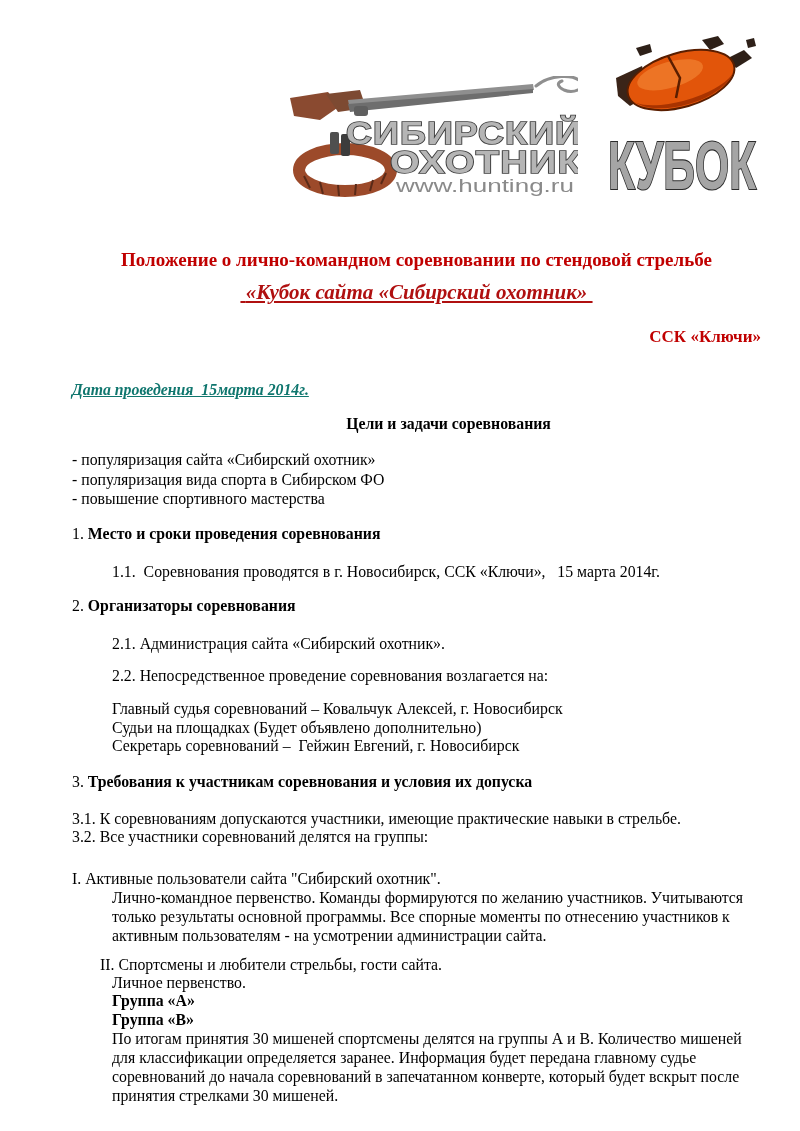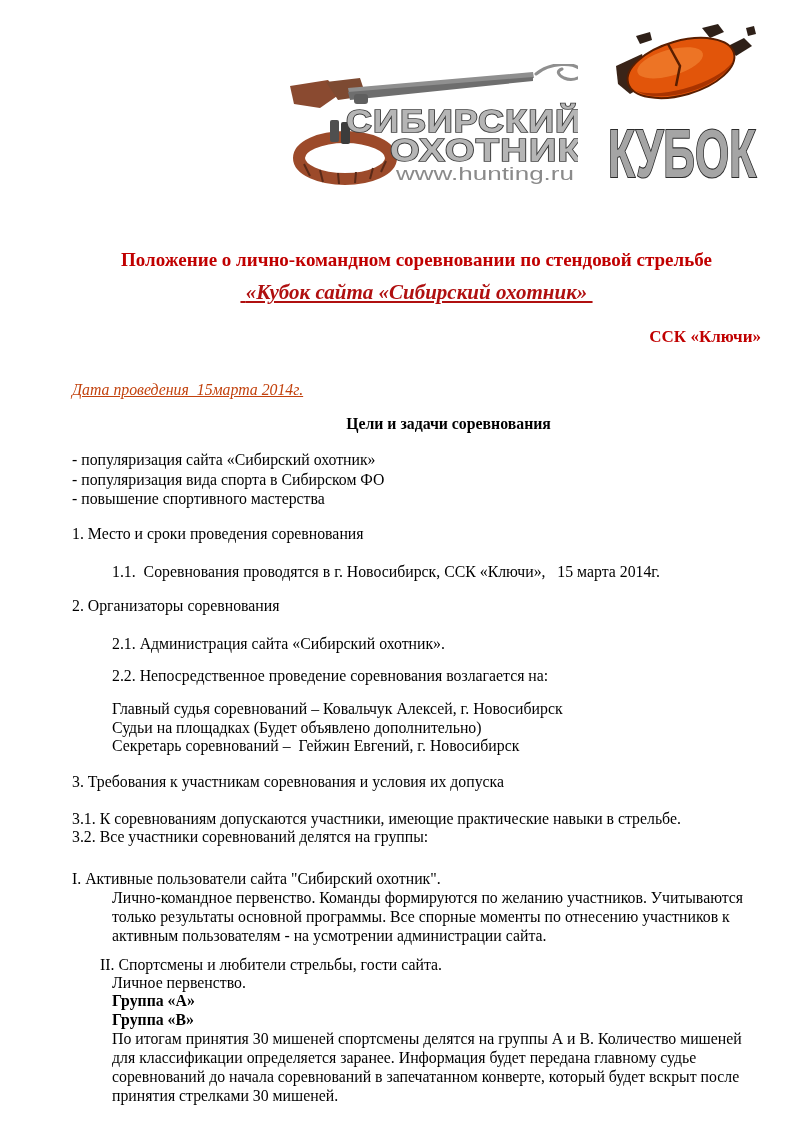--- a/index.html
+++ b/index.html
@@ -5,38 +5,38 @@
   html,body{margin:0;padding:0;background:#ffffff;}
   .page{
     position:relative;
     width:800px;height:1131px;
     background:#ffffff;
     font-family:"Liberation Serif",serif;
     color:#000;
     overflow:hidden;
   }
   
-  .logo{position:absolute;top:24px;left:288px;width:472px;height:168px;}
+  .logo{position:absolute;top:36px;left:288px;width:472px;height:168px;}
   .hunt-logo{position:absolute;left:0;top:40px;width:290px;height:122px;}
   .cup-logo{position:absolute;left:318px;top:0;width:152px;height:168px;}
   svg text{font-family:"Liberation Sans",sans-serif;}
   .logo-word{font-weight:bold;fill:#b5b5b5;stroke:#3c3c3c;stroke-width:1.6;paint-order:stroke;letter-spacing:1px;}
   .logo-url{fill:#8a8a8a;font-size:19px;}
   .cup-word{font-weight:bold;fill:#a5a5a5;stroke:#2c2c2c;stroke-width:2;paint-order:stroke;}
   
   .content{position:absolute;left:72px;right:39px;top:0;font-size:15.8px;line-height:19px;}
   .pre{white-space:pre-wrap;}
   .t1{margin-top:249px;text-align:center;font-weight:bold;font-size:19px;line-height:22px;color:#c00000;}
   .t2{margin-top:8px;text-align:center;font-weight:bold;font-style:italic;font-size:21px;line-height:26px;color:#b01010;text-decoration:underline;}
   .t3{margin-top:21px;text-align:right;font-weight:bold;font-size:17px;line-height:22px;color:#c00000;}
-  .date-line{margin-top:32px;font-weight:normal;font-style:italic;text-decoration:underline;color:#c2410c;}
+  .date-line{margin-top:32px;font-weight:bold;font-style:italic;text-decoration:underline;color:#0f766e;}
   .goals-h{margin-top:15px;text-align:center;font-weight:bold;margin-left:64px;}
   .goals-list{margin-top:17px;line-height:19.5px;}
   .sec-head .sec-num{font-weight:normal;}
-  .sec-head .sec-title{font-weight:normal;}
+  .sec-head .sec-title{font-weight:bold;}
   .ind{padding-left:40px;}
   .m-s1h{margin-top:15.5px;}
   .m-s1i{margin-top:19px;}
   .m-s2h{margin-top:15px;}
   .m-s2i1{margin-top:19px;}
   .m-s2i2{margin-top:13px;}
   .officials{margin-top:15px;line-height:18.5px;}
   .m-s3h{margin-top:16px;}
   .s3items{margin-top:19px;line-height:18.5px;}
   .m-g1t{margin-top:22px;}

